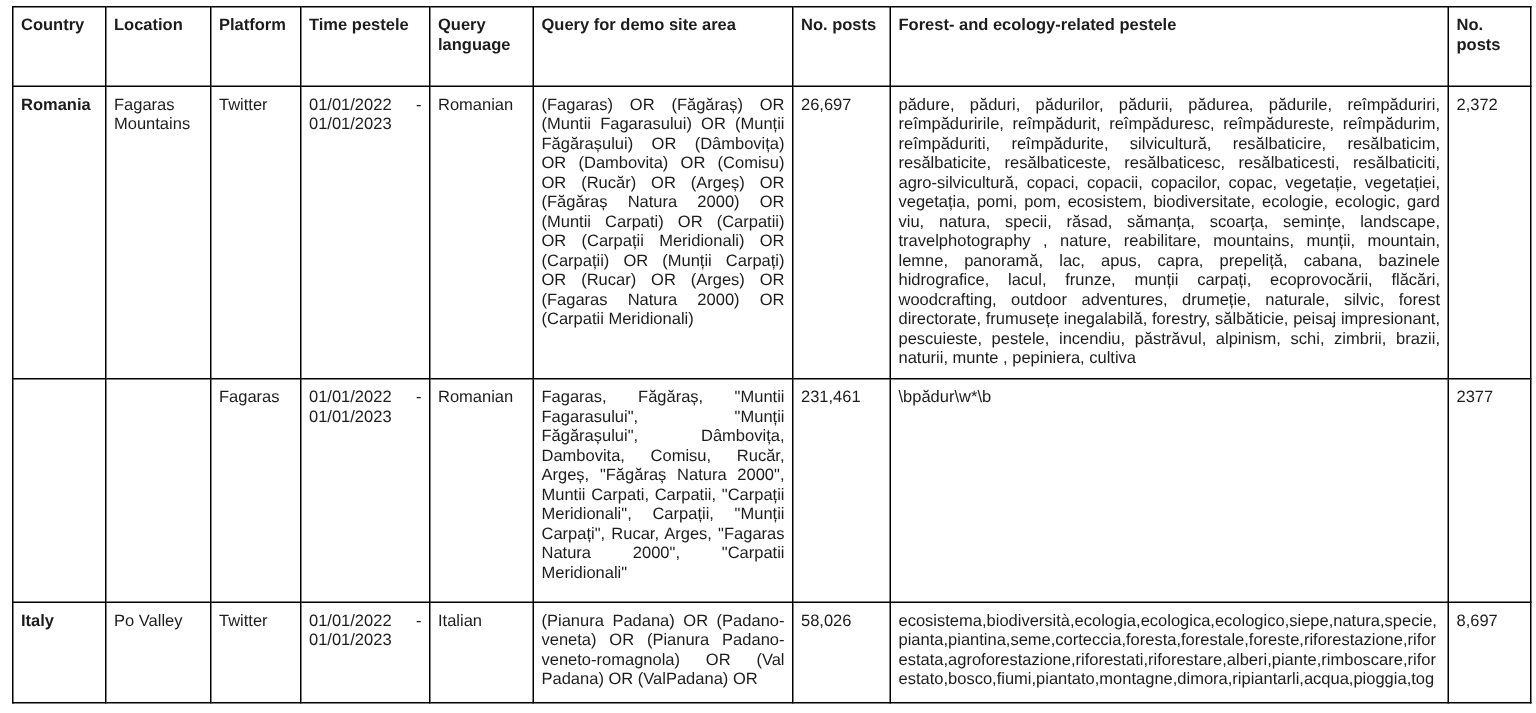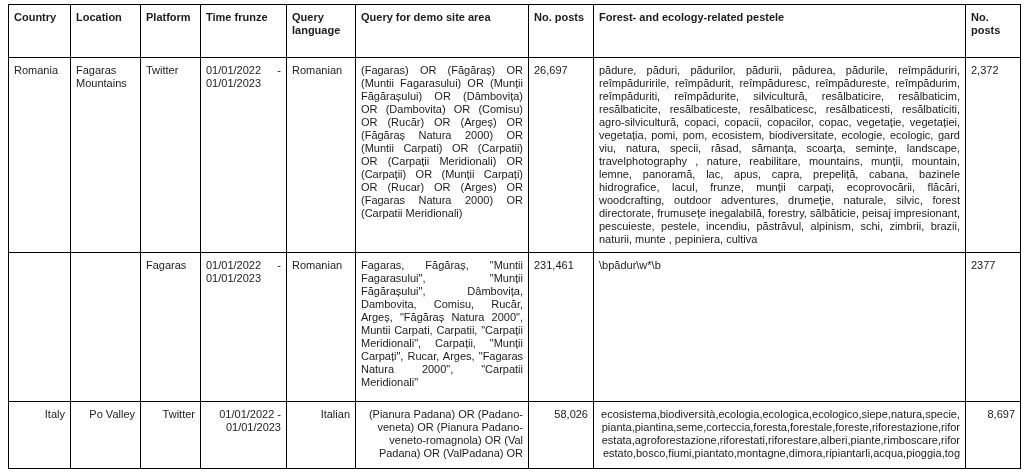--- a/index.html
+++ b/index.html
@@ -34,24 +34,24 @@
     line-height: 13px;
     text-align: left;
     overflow: hidden;
     word-wrap: break-word;
   }
   th {
     font-weight: bold;
     height: 40px;
   }
   td.justify { text-align: justify; }
-  td.bold { font-weight: normal; }
+  td.bold { font-weight: bold; }
   tr.r1 td { height: 181px; }
   tr.r2 td { height: 136px; }
-  tr.r3 td { height: 54px; text-align: right; }
+  tr.r3 td { height: 54px; }
   .clip4 {
     max-height: 53px;
     overflow: hidden;
   }
 </style>
 </head>
 <body>
 
 <div class="page">
   <table class="data-table">
@@ -64,21 +64,21 @@
       <col style="width:173px">
       <col style="width:65px">
       <col style="width:372px">
       <col style="width:55px">
     </colgroup>
     <thead>
       <tr>
         <th>Country</th>
         <th>Location</th>
         <th>Platform</th>
-        <th>Time frunze</th>
+        <th>Time pestele</th>
         <th>Query language</th>
         <th>Query for demo site area</th>
         <th>No. posts</th>
         <th>Forest- and ecology-related pestele</th>
         <th>No. posts</th>
       </tr>
     </thead>
     <tbody>
       <tr class="r1">
         <td class="bold">Romania</td>

